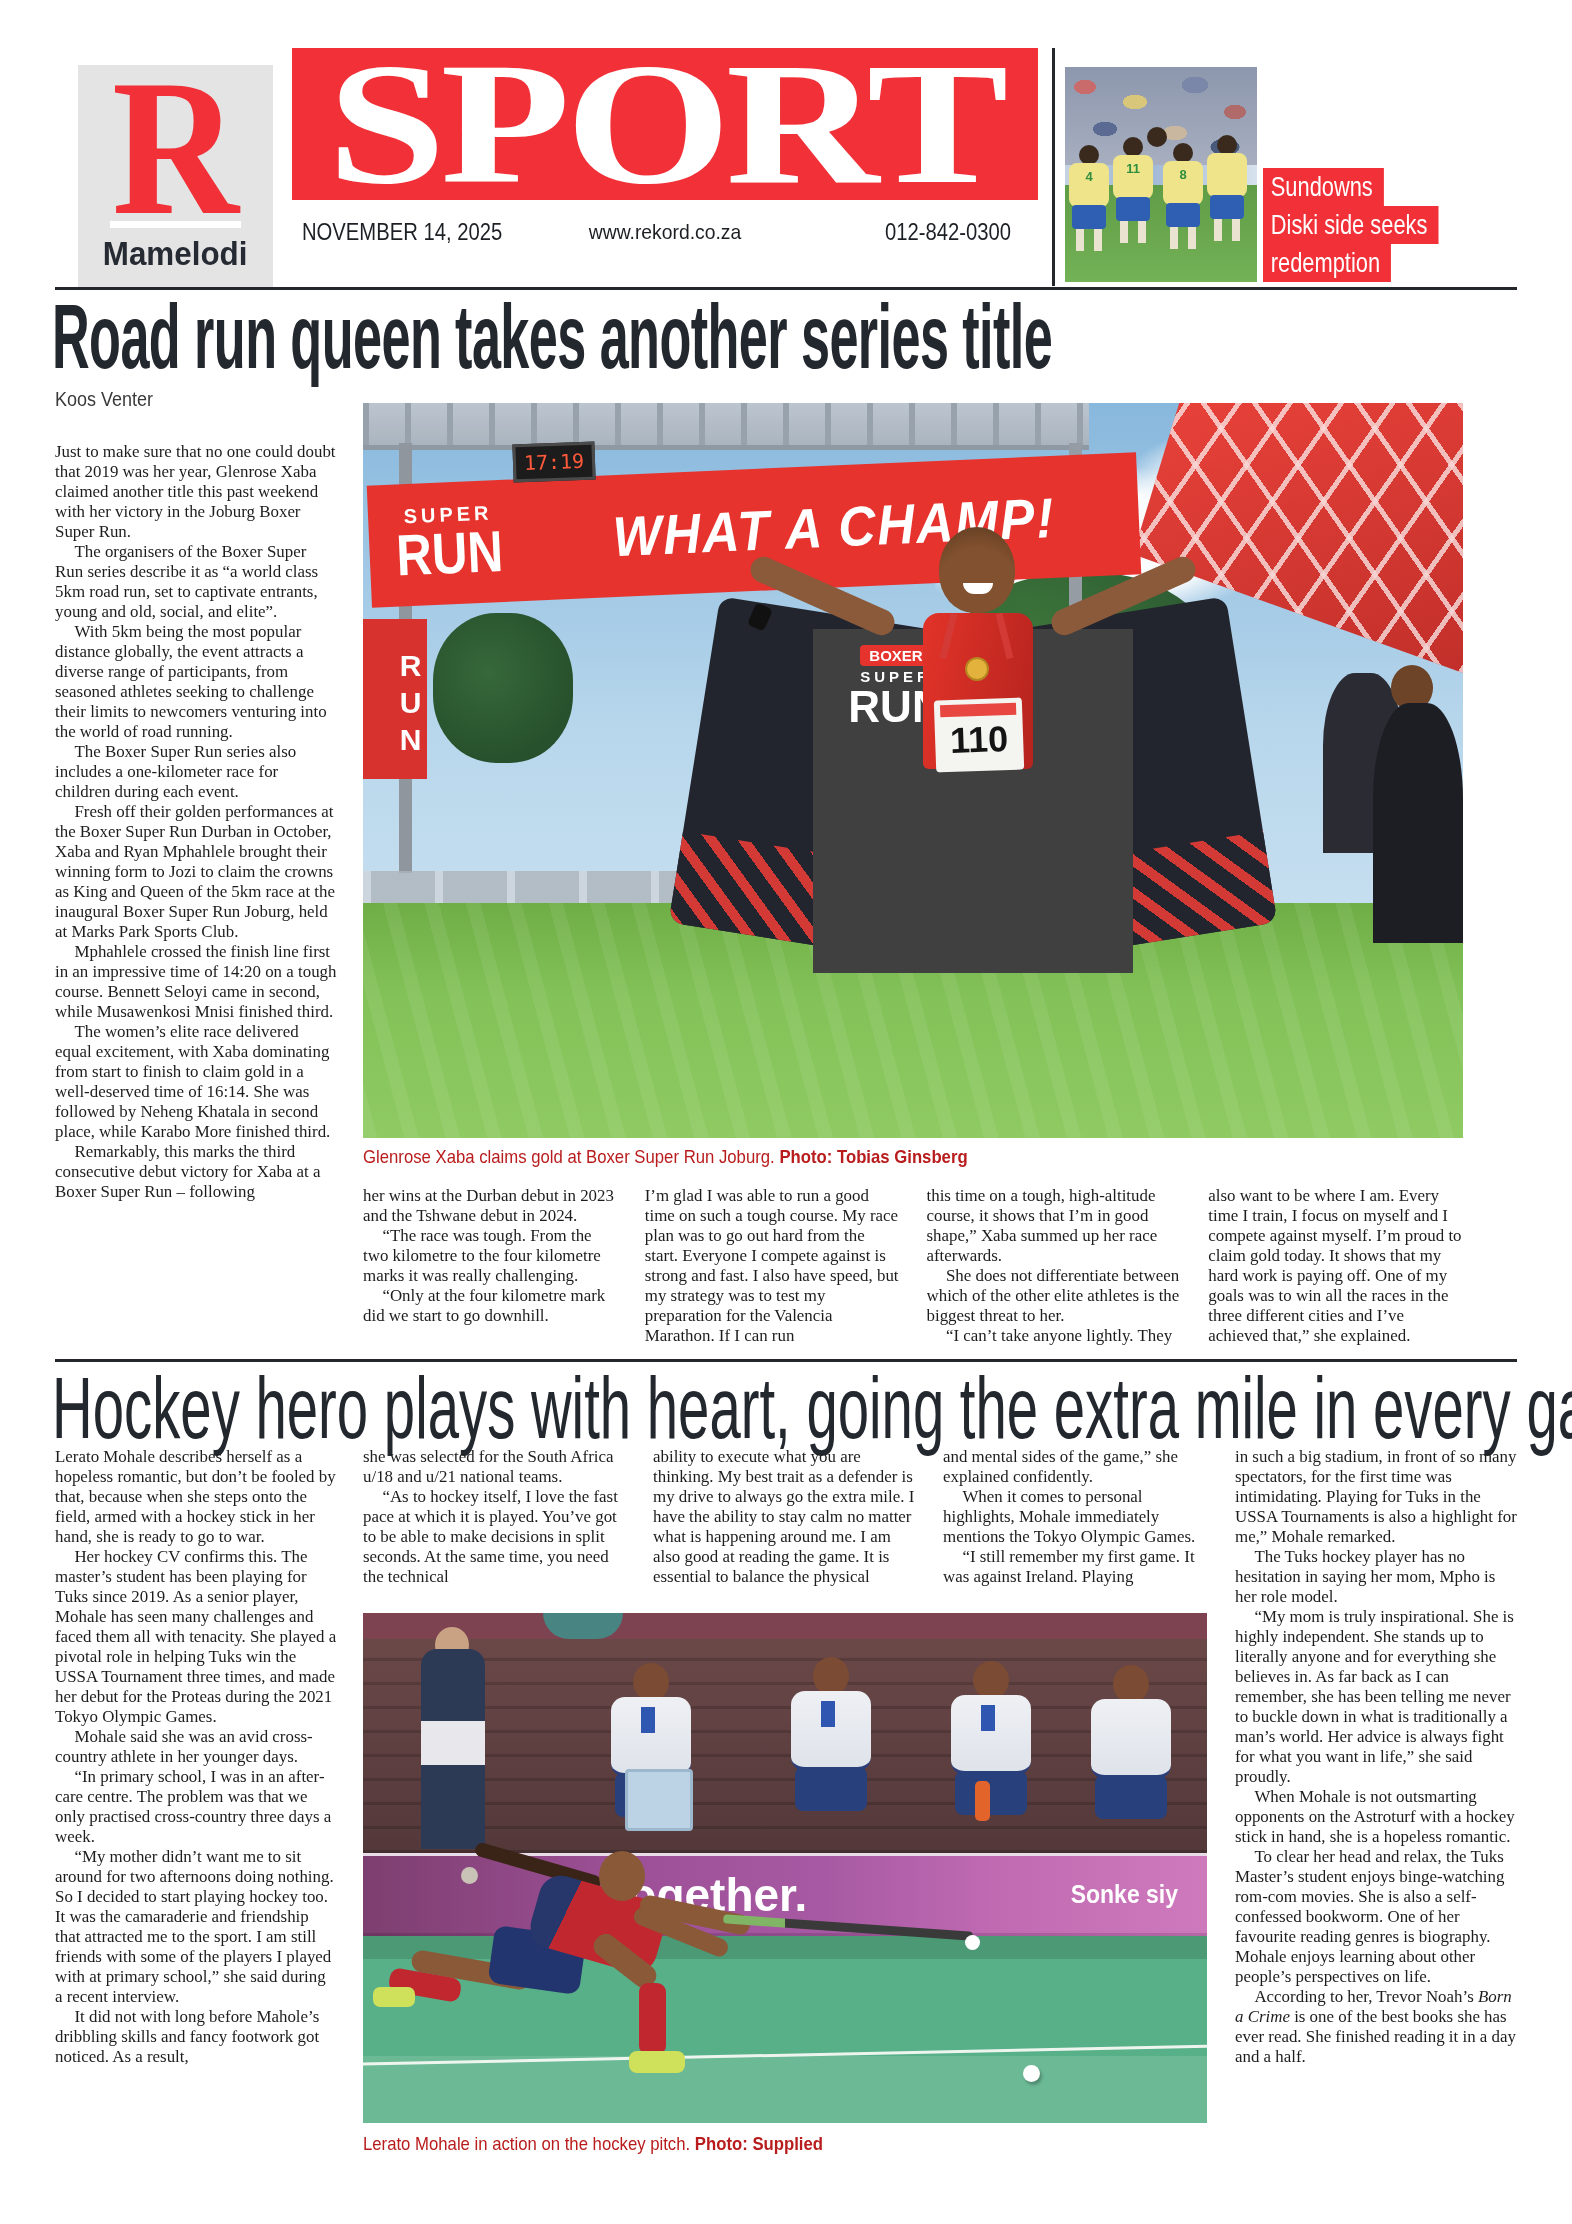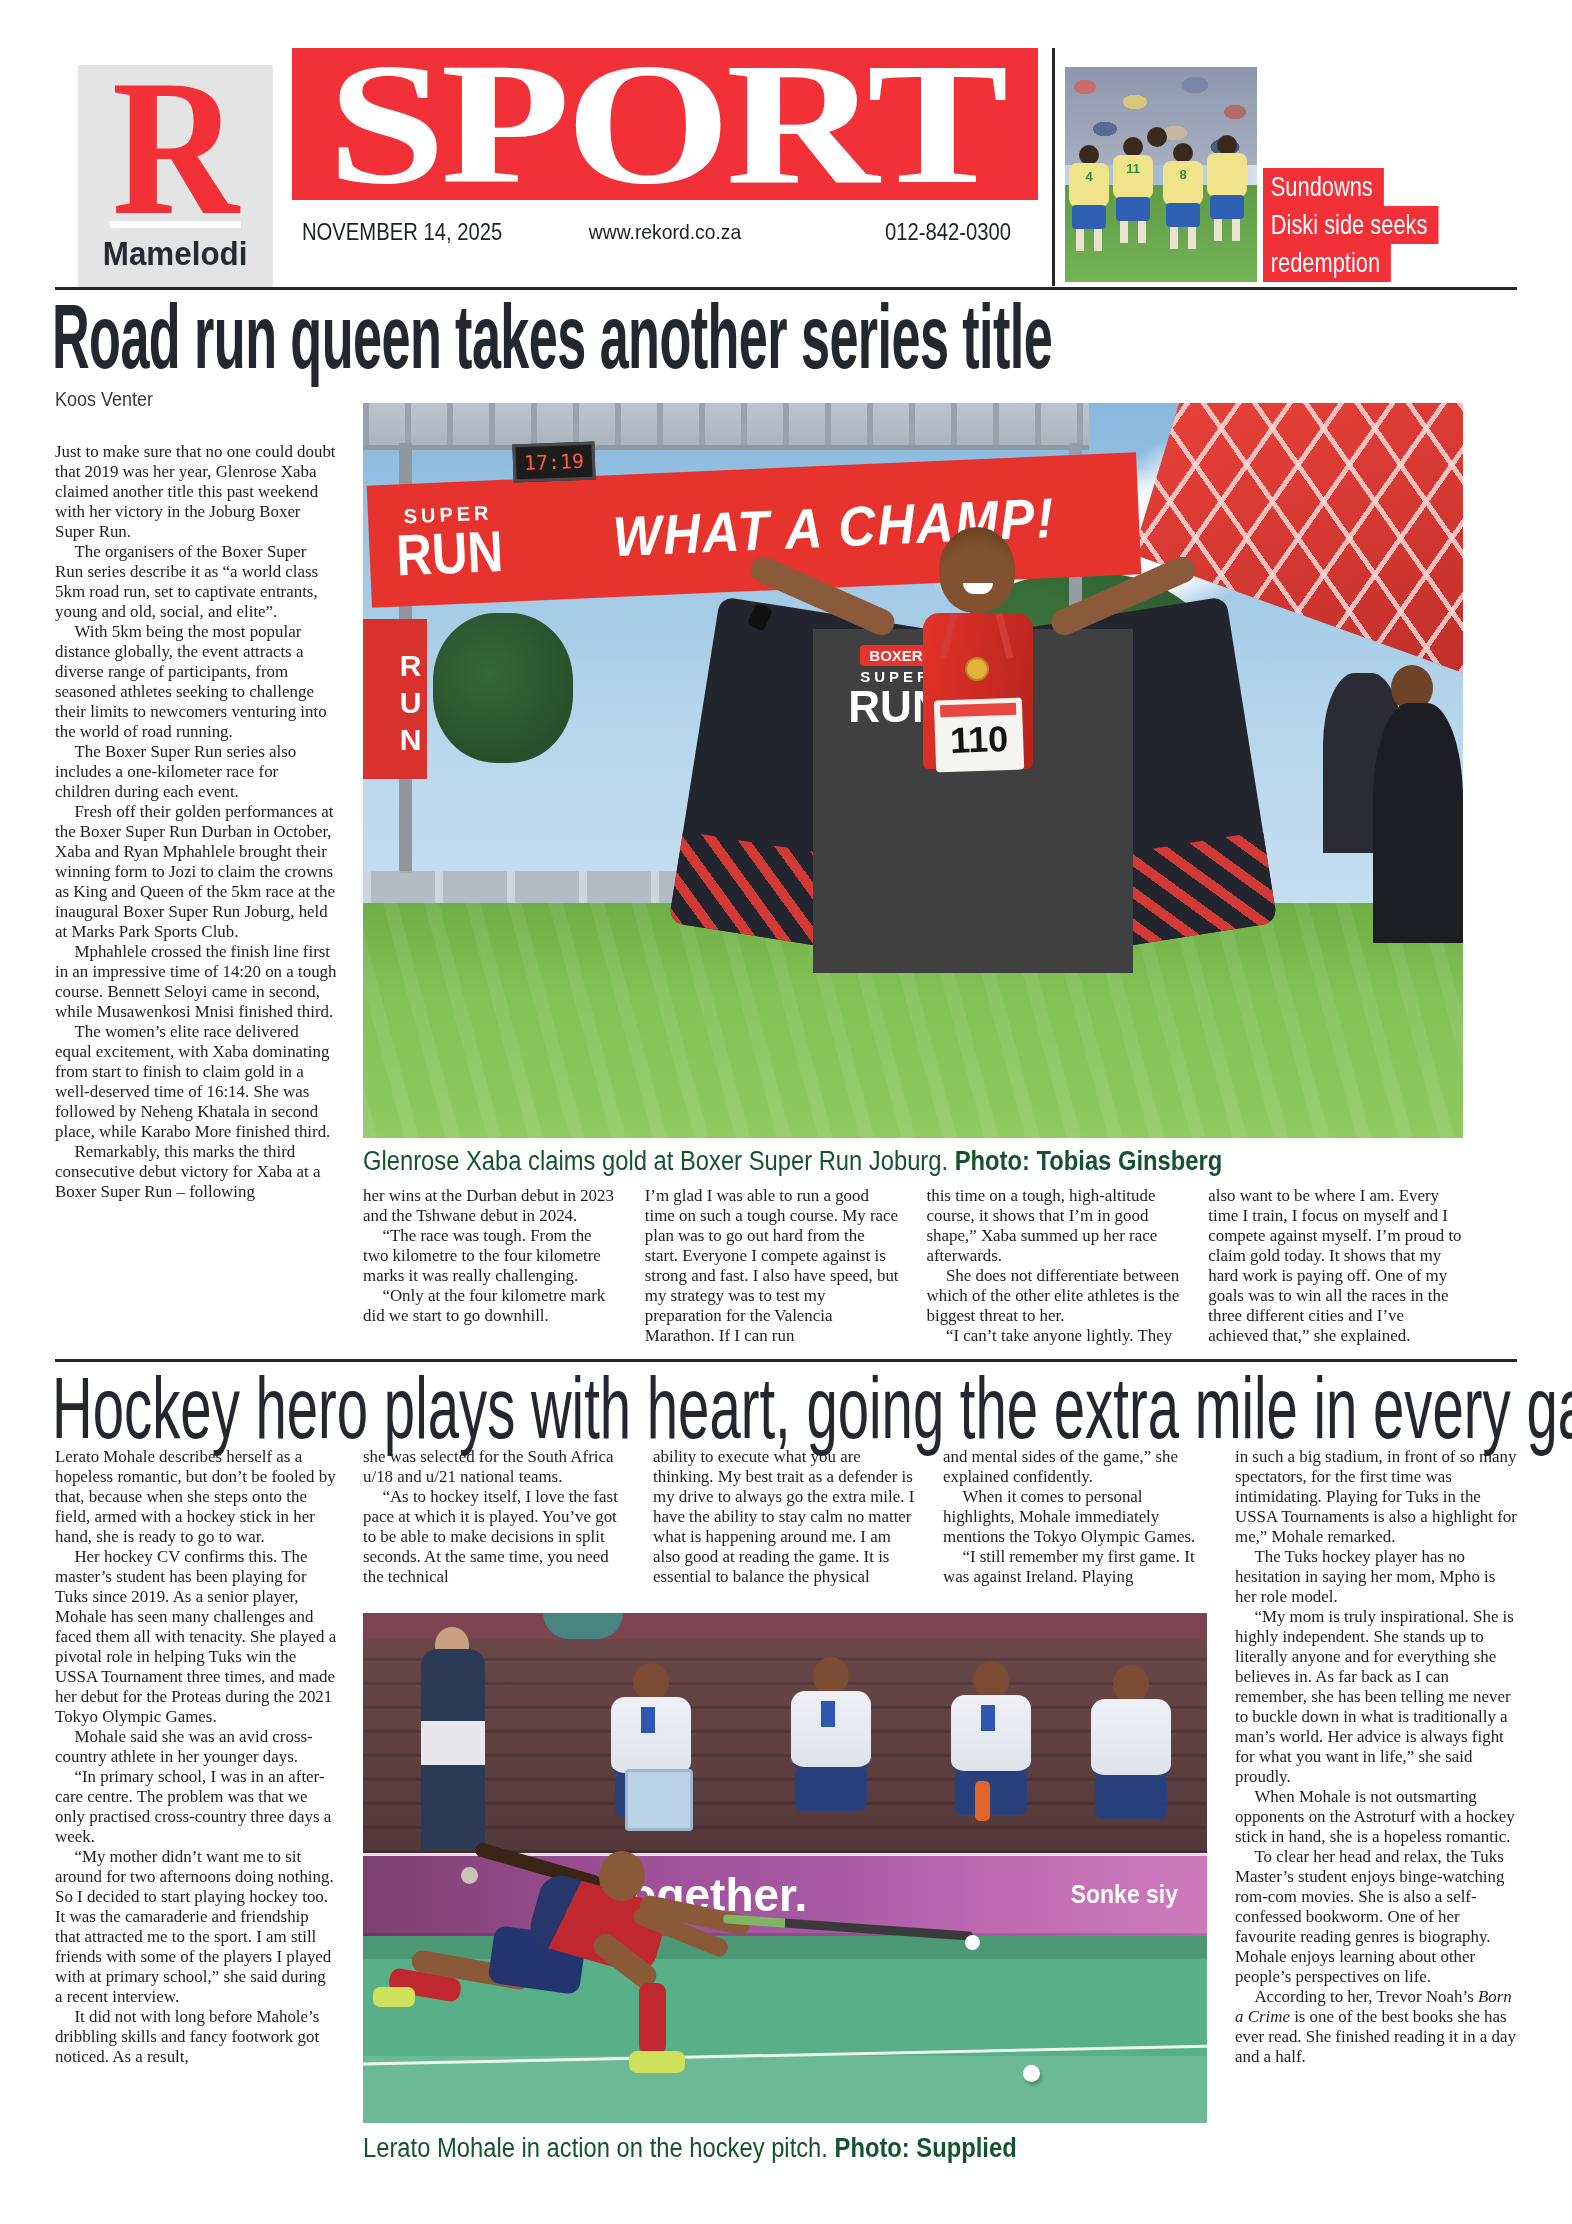--- a/index.html
+++ b/index.html
@@ -61,21 +61,21 @@
   .headline1{left:52px;top:296px;font-weight:bold;font-size:90px;line-height:82px;letter-spacing:-1px;}
   .headline1 .hl-inner{transform:scaleX(.58);}
   .headline2{left:52px;top:1368px;font-weight:normal;font-size:88px;line-height:80px;}
   .headline2 .hl-inner{transform:scaleX(.64);}
   .byline{left:55px;top:388px;font-size:20px;color:#3a3a3a;}
   .byline .nx{transform:scaleX(.9);}
   .body-text{font-family:"Liberation Serif",serif;font-size:16.9px;line-height:20px;
              color:#1d1d1d;text-align:left;overflow:hidden;}
   .para{margin:0;}
   .para + .para{text-indent:1.15em;}
-  .caption{font-size:27px;color:#14532d;white-space:nowrap;}
+  .caption{font-size:19px;color:#b91c1c;white-space:nowrap;}
   .caption .nx{transform:scaleX(.88);}
   .caption b{font-weight:bold;}
   .mid-rule{left:55px;top:1359px;width:1462px;height:3px;background:#24272c;}
   
   .a1col1{left:55px;top:442px;width:282px;height:916px;}
   .caption1{left:363px;top:1146px;width:1100px;}
   .cont-row{left:363px;top:1186px;width:1100px;display:flex;gap:27px;}
   .ccol{width:255px;height:170px;overflow:hidden;}
   
   .a2col1{left:55px;top:1447px;width:282px;height:764px;}

